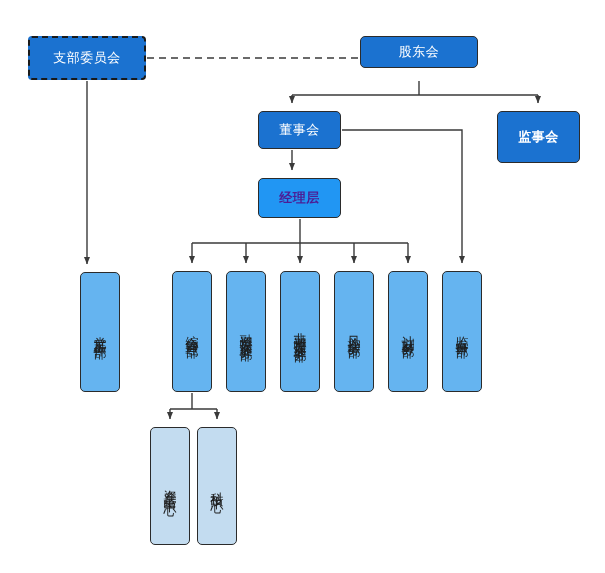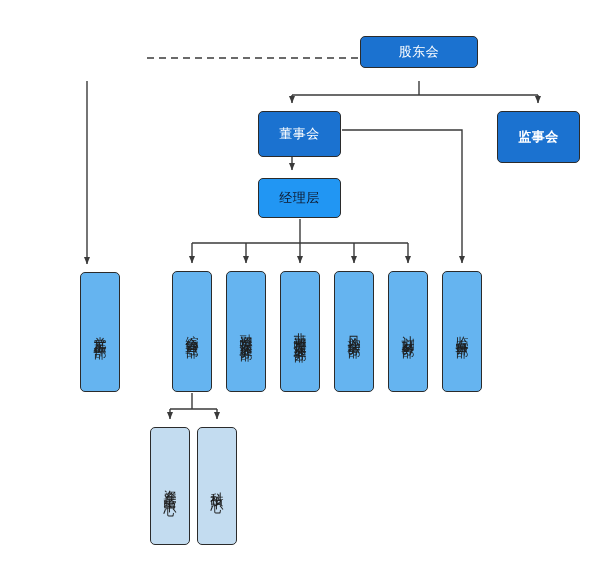--- a/index.html
+++ b/index.html
@@ -48,22 +48,23 @@
   }
   
   .node.tone-dark {
     background: #1B72D0;
     color: #ffffff;
     border-color: #2b2b2b;
   }
   
   .node.tone-bright {
     background: #2196F3;
-    color: #0f172a;
+    color: #4c1d95;
     border-color: #2b2b2b;
+    font-weight: bold;
   }
   
   .node.tone-mid {
     background: #65B4F0;
     color: #1c1c1c;
     border-color: #2b2b2b;
   }
   
   .node.tone-pale {
     background: #C3DCF0;
@@ -117,26 +118,29 @@
       <path d="M354,243 L354,263" marker-end="url(#arrow)"></path>
       <path d="M408,243 L408,263" marker-end="url(#arrow)"></path>
 
       <path d="M192,393 L192,409"></path>
       <path d="M170,409 L217,409"></path>
       <path d="M170,409 L170,419" marker-end="url(#arrow)"></path>
       <path d="M217,409 L217,419" marker-end="url(#arrow)"></path>
     </g>
   </svg>
 
+  <div class="node tone-dark dashed-border" id="n-party-committee" style="left: 28px; top: 36px; width: 118px; height: 44px;">
+    <span class="node-label">支部委员会</span>
+  </div>
 
   <div class="node tone-dark" id="n-shareholders-meeting" style="left: 360px; top: 36px; width: 118px; height: 32px;">
     <span class="node-label">股东会</span>
   </div>
 
-  <div class="node tone-dark" id="n-board-of-directors" style="left: 258px; top: 111px; width: 83px; height: 46px;">
+  <div class="node tone-dark" id="n-board-of-directors" style="left: 258px; top: 111px; width: 83px; height: 38px;">
     <span class="node-label">董事会</span>
   </div>
 
   <div class="node tone-dark" id="n-board-of-supervisors" style="left: 497px; top: 111px; width: 83px; height: 52px; font-weight: bold;">
     <span class="node-label">监事会</span>
   </div>
 
   <div class="node tone-bright" id="n-management-layer" style="left: 258px; top: 178px; width: 83px; height: 40px;">
     <span class="node-label">经理层</span>
   </div>

